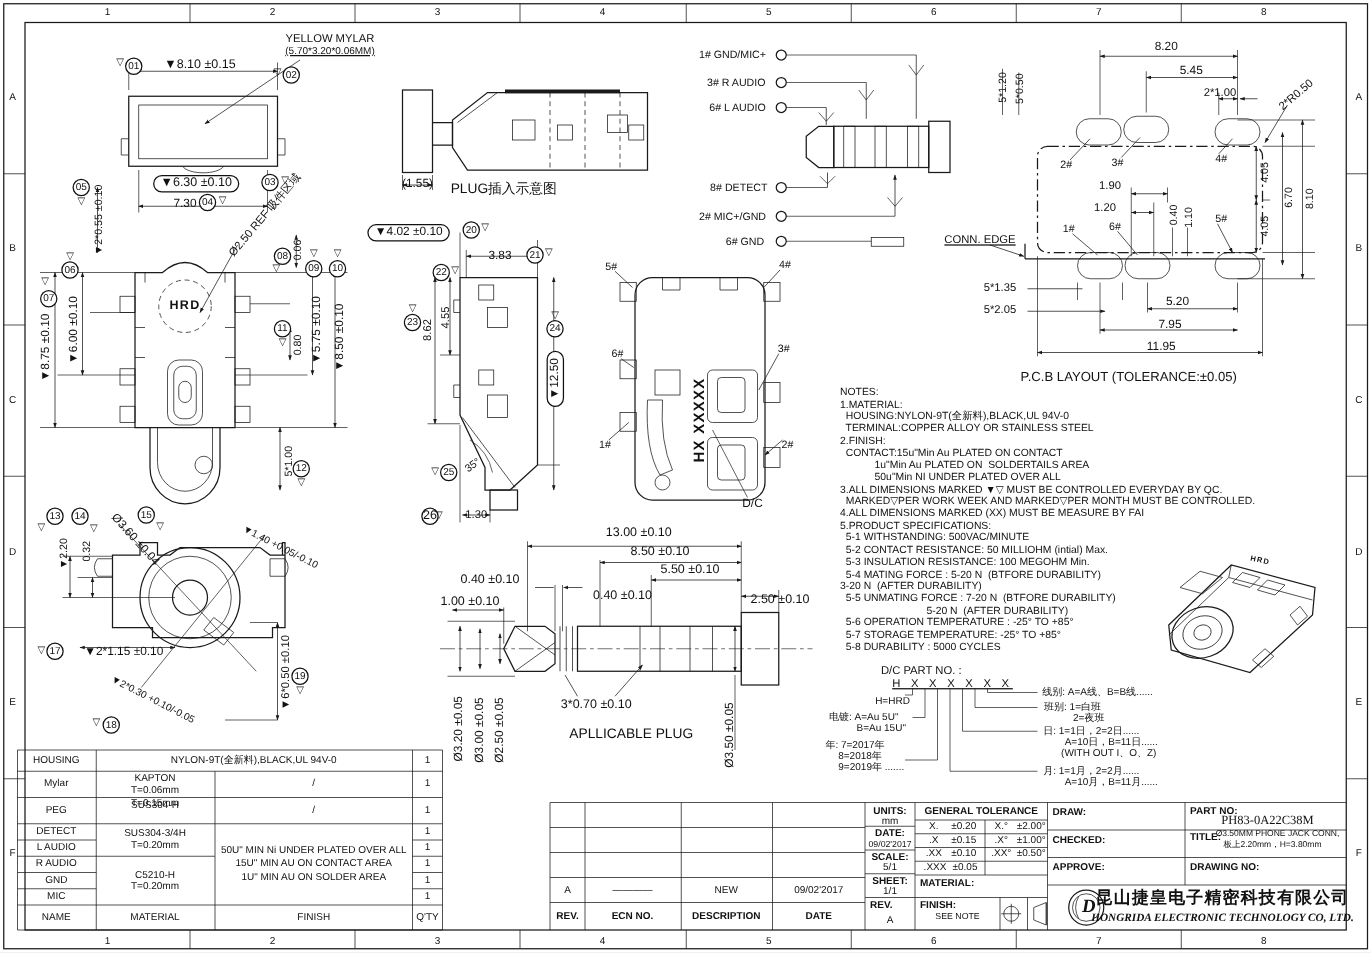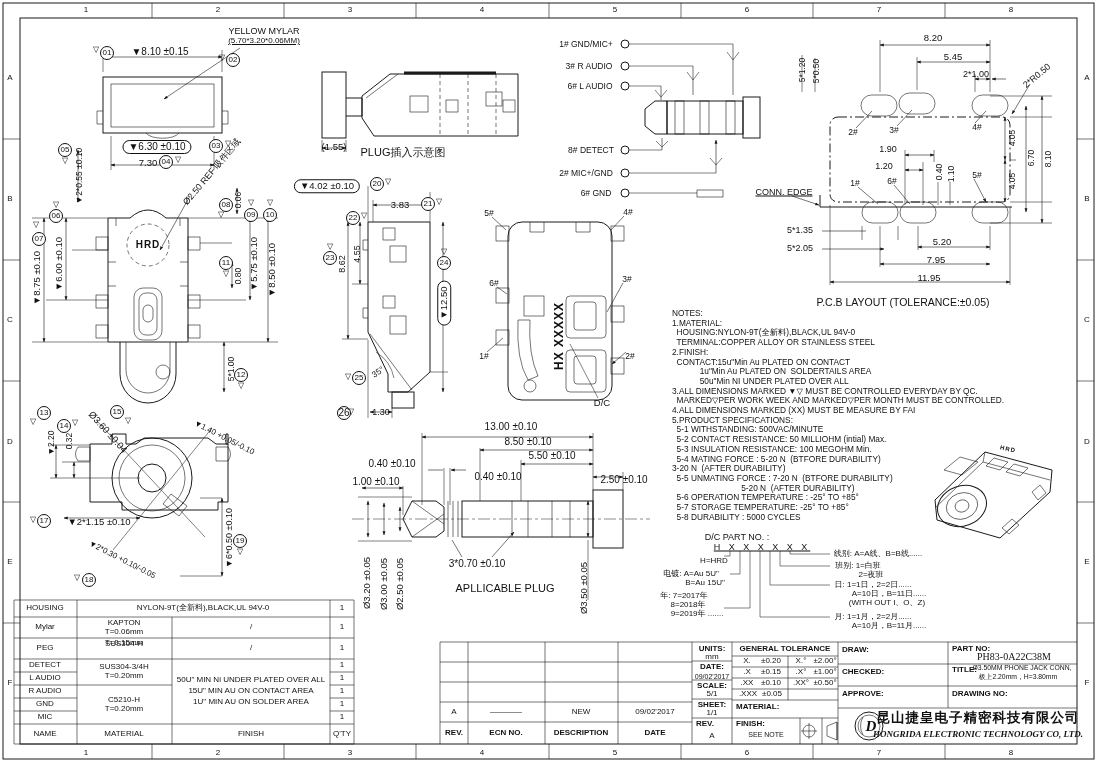--- a/index.html
+++ b/index.html
@@ -325,21 +325,21 @@
       <div class="lbl bal" style="left: 226px; top: 263px; font-size: 8px; transform: translate(-50%, -50%) rotate(0deg);">11</div>
       <div class="lbl " style="left: 226px; top: 274px; font-size: 8px; transform: translate(-50%, -50%) rotate(0deg);">▽</div>
       <div class="lbl " style="left: 238px; top: 276px; font-size: 8.5px; transform: translate(-50%, -50%) rotate(-90deg);">0.80</div>
       <div class="lbl " style="left: 254px; top: 264px; font-size: 9.5px; transform: translate(-50%, -50%) rotate(-90deg);">▼5.75 ±0.10</div>
       <div class="lbl " style="left: 272px; top: 270px; font-size: 9.5px; transform: translate(-50%, -50%) rotate(-90deg);">▼8.50 ±0.10</div>
       <div class="lbl " style="left: 231px; top: 369px; font-size: 8.5px; transform: translate(-50%, -50%) rotate(-90deg);">5*1.00</div>
       <div class="lbl bal" style="left: 241px; top: 375px; font-size: 8px; transform: translate(-50%, -50%) rotate(0deg);">12</div>
       <div class="lbl " style="left: 241px; top: 386px; font-size: 8px; transform: translate(-50%, -50%) rotate(0deg);">▽</div>
       <div class="lbl bal" style="left: 44px; top: 413px; font-size: 8px; transform: translate(-50%, -50%) rotate(0deg);">13</div>
       <div class="lbl " style="left: 33px; top: 422px; font-size: 8px; transform: translate(-50%, -50%) rotate(0deg);">▽</div>
-      <div class="lbl bal" style="left: 64px; top: 413px; font-size: 8px; transform: translate(-50%, -50%) rotate(0deg); margin-top: 13px;">14</div>
+      <div class="lbl bal" style="left: 64px; top: 413px; font-size: 8px; transform: translate(-50%, -50%) rotate(0deg);">14</div>
       <div class="lbl " style="left: 75px; top: 423px; font-size: 8px; transform: translate(-50%, -50%) rotate(0deg);">▽</div>
       <div class="lbl " style="left: 51px; top: 443px; font-size: 8.5px; transform: translate(-50%, -50%) rotate(-90deg);">▼2.20</div>
       <div class="lbl " style="left: 69px; top: 441px; font-size: 8.5px; transform: translate(-50%, -50%) rotate(-90deg);">0.32</div>
       <div class="lbl " style="left: 108px; top: 432px; font-size: 9.5px; transform: translate(-50%, -50%) rotate(48deg);">Ø3.60 ±0.04</div>
       <div class="lbl bal" style="left: 117px; top: 412px; font-size: 8px; transform: translate(-50%, -50%) rotate(0deg);">15</div>
       <div class="lbl " style="left: 128px; top: 421px; font-size: 8px; transform: translate(-50%, -50%) rotate(0deg);">▽</div>
       <div class="lbl " style="left: 224px; top: 438px; font-size: 8px; transform: translate(-50%, -50%) rotate(27deg);">▼1.40 +0.05/-0.10</div>
       <div class="lbl " style="left: 33px; top: 520px; font-size: 8px; transform: translate(-50%, -50%) rotate(0deg);">▽</div>
       <div class="lbl bal" style="left: 44px; top: 521px; font-size: 8px; transform: translate(-50%, -50%) rotate(0deg);">17</div>
       <div class="lbl " style="left: 99px; top: 522px; font-size: 9.5px; transform: translate(-50%, -50%) rotate(0deg);">▼2*1.15 ±0.10</div>

